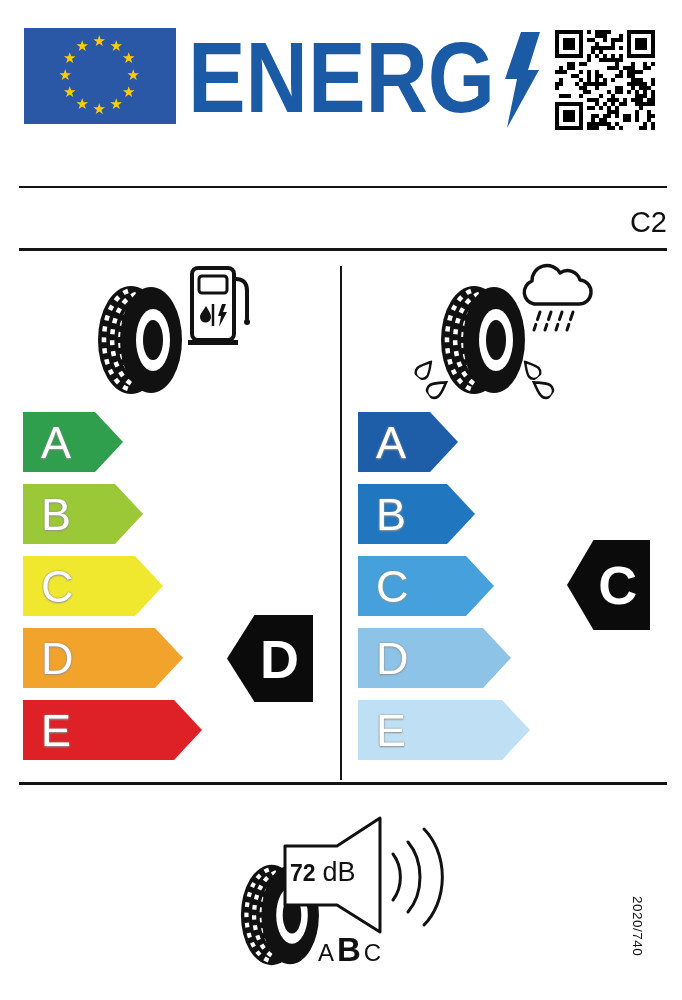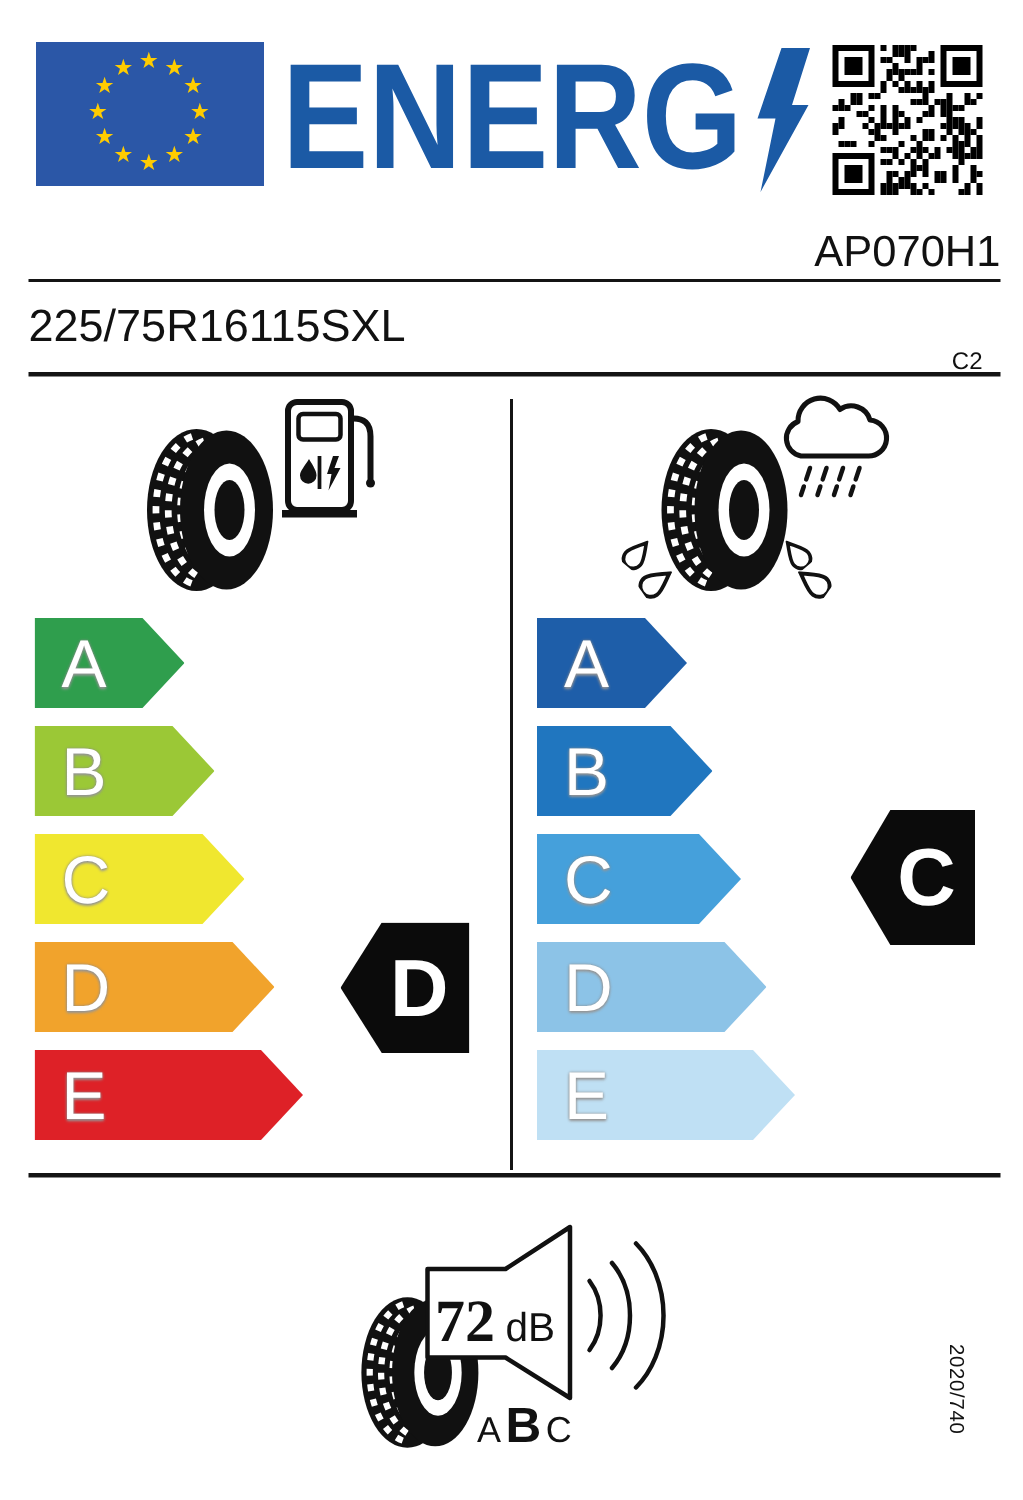--- a/index.html
+++ b/index.html
@@ -11,21 +11,21 @@
   .eu-flag{left:24px;top:28px;width:152px;height:96px;background:#2B57A7;}
   .eu-flag .star{position:absolute;color:#FFCC00;font-size:15px;line-height:1;}
   .energ-svg{left:186px;top:20px;}
   .bolt-svg{left:499px;top:30px;}
   .qr-svg{left:552px;top:28px;}
 
   
   .brand{left:19px;top:152px;font-size:29px;font-weight:bold;letter-spacing:.5px;}
   .model{right:15px;top:152px;font-size:29px;}
   .tyre-size{left:19px;top:201px;font-size:30px;}
-  .tyre-class{right:27px;top:206px;font-size:16px;margin-top:27px;}
+  .tyre-class{right:15px;top:206px;font-size:29px;}
   .hline{left:19px;right:15px;background:#141414;}
   .hline1{top:186px;height:2px;}
   .hline2{top:248px;height:3px;}
   .hline3{top:782px;height:3px;}
   .vdivider{left:340px;top:266px;width:2px;height:514px;background:#141414;}
 
   
   .scale{position:absolute;display:flex;flex-direction:column;gap:12px;}
   #fuel-scale{left:23px;top:412px;}
   #wet-scale{left:358px;top:412px;}
@@ -39,21 +39,21 @@
   .fuel-indicator{left:227px;top:615px;width:86px;height:87px;}
   .wet-indicator{left:567px;top:540px;width:83px;height:90px;}
 
   
   .fuel-icon-svg{left:93px;top:262px;}
   .wet-icon-svg{left:408px;top:262px;}
   .noise-svg{left:225px;top:808px;}
 
   
   .noise-db{left:290px;top:857px;display:flex;align-items:baseline;gap:7px;}
-  .noise-db .val{font-size:40px;font-weight:bold;font-family:Liberation Serif, serif;}
+  .noise-db .val{font-size:23px;font-weight:bold;}
   .noise-db .unit{font-size:27px;}
   .noise-abc{left:318px;top:931px;display:flex;align-items:baseline;gap:2px;letter-spacing:1px;}
   .noise-abc span{font-size:24px;}
   .noise-abc span.active{font-size:33px;font-weight:bold;}
 
   .regulation{left:630px;top:896px;font-size:13.5px;writing-mode:vertical-rl;letter-spacing:.5px;}
 </style>
 </head>
 <body>
 
@@ -309,24 +309,22 @@
         <rect x="79" y="6" width="20" height="20" fill="#fff"></rect>
         <rect x="83" y="10" width="12" height="12" fill="#000"></rect>
       </g>
       <g>
         <rect x="3" y="74" width="28" height="28" fill="#000"></rect>
         <rect x="7" y="78" width="20" height="20" fill="#fff"></rect>
         <rect x="11" y="82" width="12" height="12" fill="#000"></rect>
       </g>
     </svg>
 
-  <div class="abs model">AP070H1</div>
   <div class="abs hline hline1"></div>
 
-  <div class="abs tyre-size">225/75R16115SXL</div>
   <div class="abs tyre-class">C2</div>
   <div class="abs hline hline2"></div>
 
   <div class="abs vdivider"></div>
 
   <svg class="abs fuel-icon-svg" width="160" height="136" viewBox="0 0 160 136">
     <use href="#tyre" x="2" y="22" width="88" height="112"></use>
     <g>
       <rect x="99" y="6" width="42" height="72" rx="6" fill="#fff" stroke="#111" stroke-width="4"></rect>
       <rect x="106" y="14" width="28" height="17" rx="3" fill="#fff" stroke="#111" stroke-width="3"></rect>

